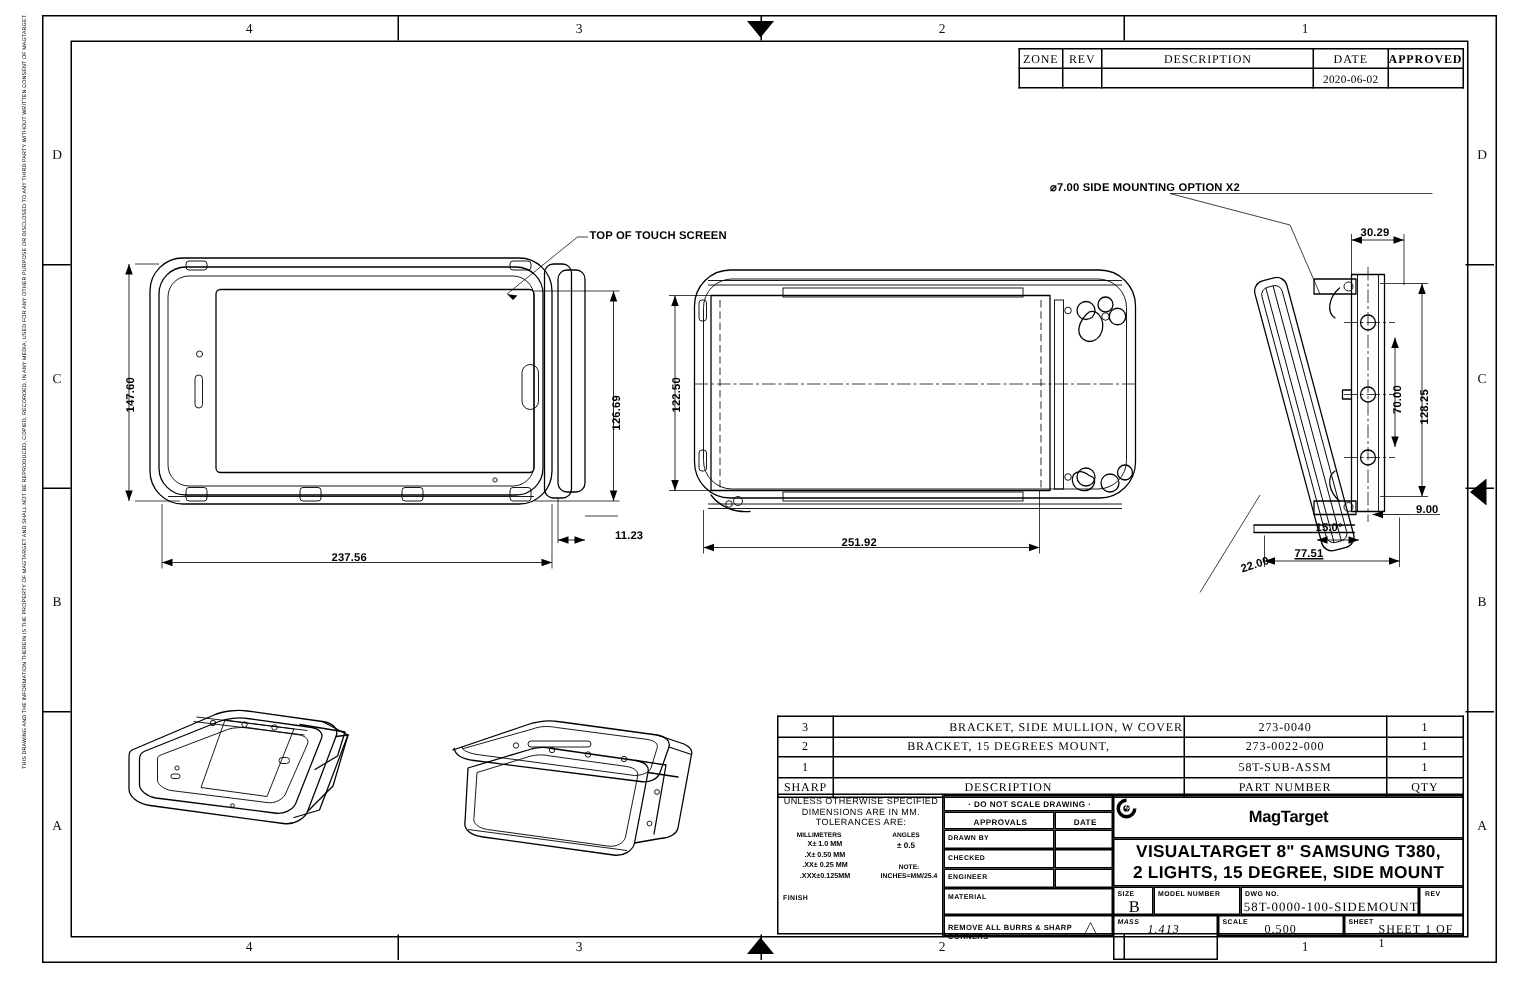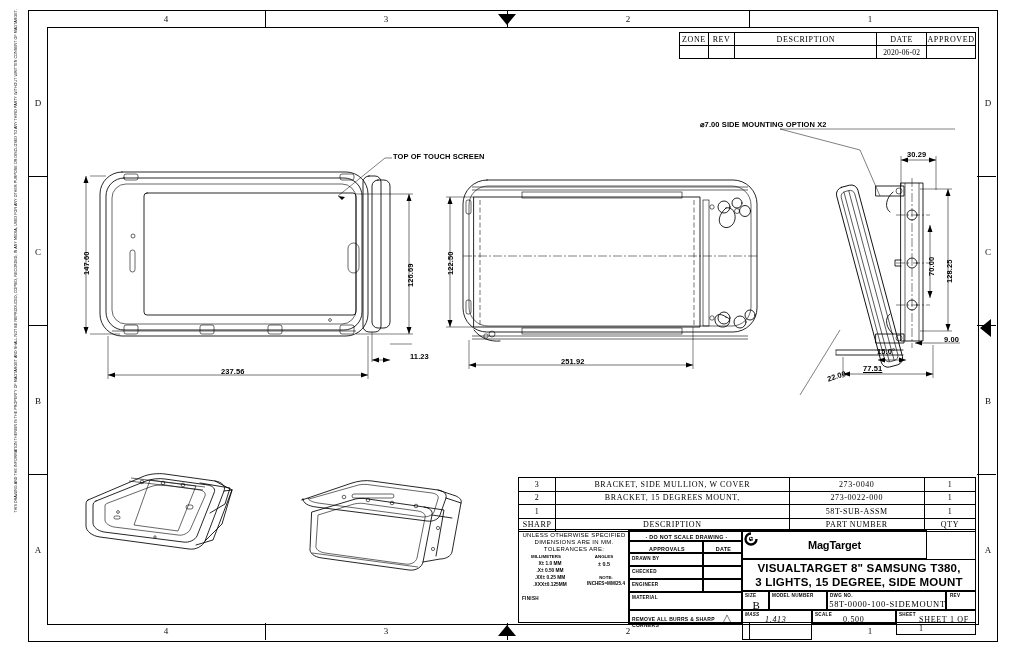--- a/index.html
+++ b/index.html
@@ -343,37 +343,37 @@
   <div class="dim" style="left:863px;top:364px;text-decoration:underline;">77.51</div>
   <div class="dim" style="left:826px;top:375px;transform:rotate(-18deg);transform-origin:0 0;">22.00</div>
 
   <table id="revtbl">
     <tbody>
     <tr>
       <td style="width:28px;">ZONE</td>
       <td style="width:26px;">REV</td>
       <td style="width:145px;">DESCRIPTION</td>
       <td style="width:50px;">DATE</td>
-      <td style="width:48px;">APPROVED</td>
+      <td style="width:48px;font-weight:bold;">APPROVED</td>
     </tr>
     <tr>
       <td></td>
       <td></td>
       <td></td>
       <td style="font-size:7.5px;letter-spacing:.2px;">2020-06-02</td>
       <td></td>
     </tr>
   </tbody>
     </table>
 
   <table id="bomtbl">
     <tbody>
         <tr>
       <td style="width:36px;">3</td>
-      <td style="width:232px;">BRACKET, SIDE MULLION, W COVER</td>
+      <td style="width:232px;text-align:right;">BRACKET, SIDE MULLION, W COVER</td>
       <td style="width:134px;margin-left:12px;">273-0040</td>
       <td style="width:50px;">1</td>
     </tr>
     <tr>
       <td>2</td>
       <td>BRACKET, 15 DEGREES MOUNT,</td>
       <td>273-0022-000</td>
       <td>1</td>
     </tr>
     <tr>
@@ -433,35 +433,35 @@
     <div class="tcell" style="left:110px;top:62px;width:113px;height:18px;">
       <div class="lbl" style="left:2px;top:2px;">MATERIAL</div>
     </div>
     <div class="tcell" style="left:110px;top:80px;width:113px;height:14px;">
       <div class="lbl" style="left:2px;top:5px;font-size:5px;">REMOVE ALL BURRS &amp; SHARP CORNERS</div>
       <svg width="113" height="14" style="left:0;top:0;">
           <path class="thin" d="M92,14 L97,4 L102,14"></path>
         </svg>
     </div>
 
-    <div class="tcell" style="left:223px;top:0;width:185px;height:29px;">
+    <div class="tcell" style="left:223px;top:0;width:234px;height:29px;">
       <div id="logo">
         <svg width="16" height="16" viewBox="0 0 24 24">
           <path d="M12 2 A10 10 0 1 0 22 12 L18.5 12 A6.5 6.5 0 1 1 12 5.5 Z" fill="#000"></path>
           <circle cx="12" cy="12" r="3.2" fill="#000"></circle>
           <path d="M13 6 L10 12 L13.5 12 L10.5 17.5 L15 11 L11.8 11 Z" fill="#fff"></path>
         </svg>
         <span id="logotxt">MagTarget</span>
       </div>
     </div>
 
     <div class="tcell" style="left:223px;top:29px;width:234px;height:32px;">
       <div id="title-main">
         <span>VISUALTARGET 8" SAMSUNG T380,</span>
-        <span>3 LIGHTS, 15 DEGREE, SIDE MOUNT</span>
+        <span>2 LIGHTS, 15 DEGREE, SIDE MOUNT</span>
       </div>
     </div>
 
     <div class="tcell" style="left:223px;top:61px;width:27px;height:19px;">
       <div class="lbl" style="left:2px;top:1px;">SIZE</div>
       <div class="val ctr" style="left:0;top:7px;width:27px;font-size:11px;">B</div>
     </div>
     <div class="tcell" style="left:250px;top:61px;width:58px;height:19px;">
       <div class="lbl" style="left:2px;top:1px;">MODEL NUMBER</div>
       <div class="val ctr" style="left:0;top:8px;width:58px;"></div>
@@ -476,19 +476,19 @@
     </div>
 
     <div class="tcell" style="left:223px;top:80px;width:70px;height:30px;font-style:italic;">
       <div class="lbl" style="left:2px;top:1px;">MASS</div>
       <div class="val" style="left:22px;top:4px;">1.413</div>
     </div>
     <div class="tcell" style="left:293px;top:80px;width:84px;height:14px;">
       <div class="lbl" style="left:2px;top:1px;">SCALE</div>
       <div class="val" style="left:30px;top:4px;">0.500</div>
     </div>
-    <div class="tcell" style="left:377px;top:80px;width:80px;height:25px;">
+    <div class="tcell" style="left:377px;top:80px;width:80px;height:14px;">
       <div class="lbl" style="left:2px;top:1px;">SHEET</div>
       <div class="val" style="left:22px;top:4px;">SHEET 1 OF 1</div>
     </div>
   </div>
 
 </div>
 
 </body></html>

